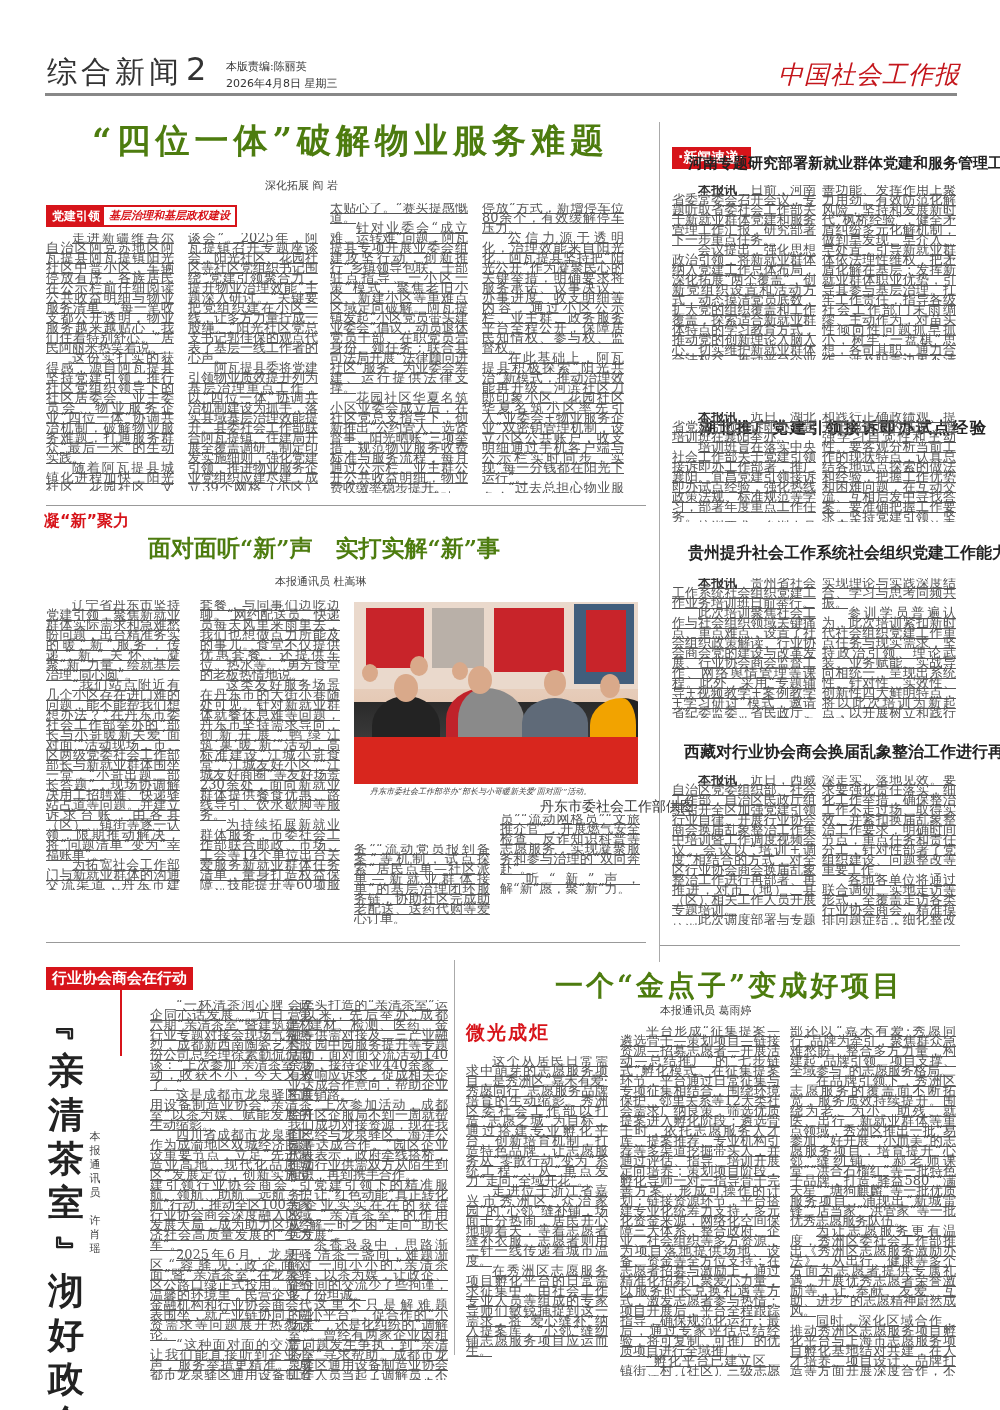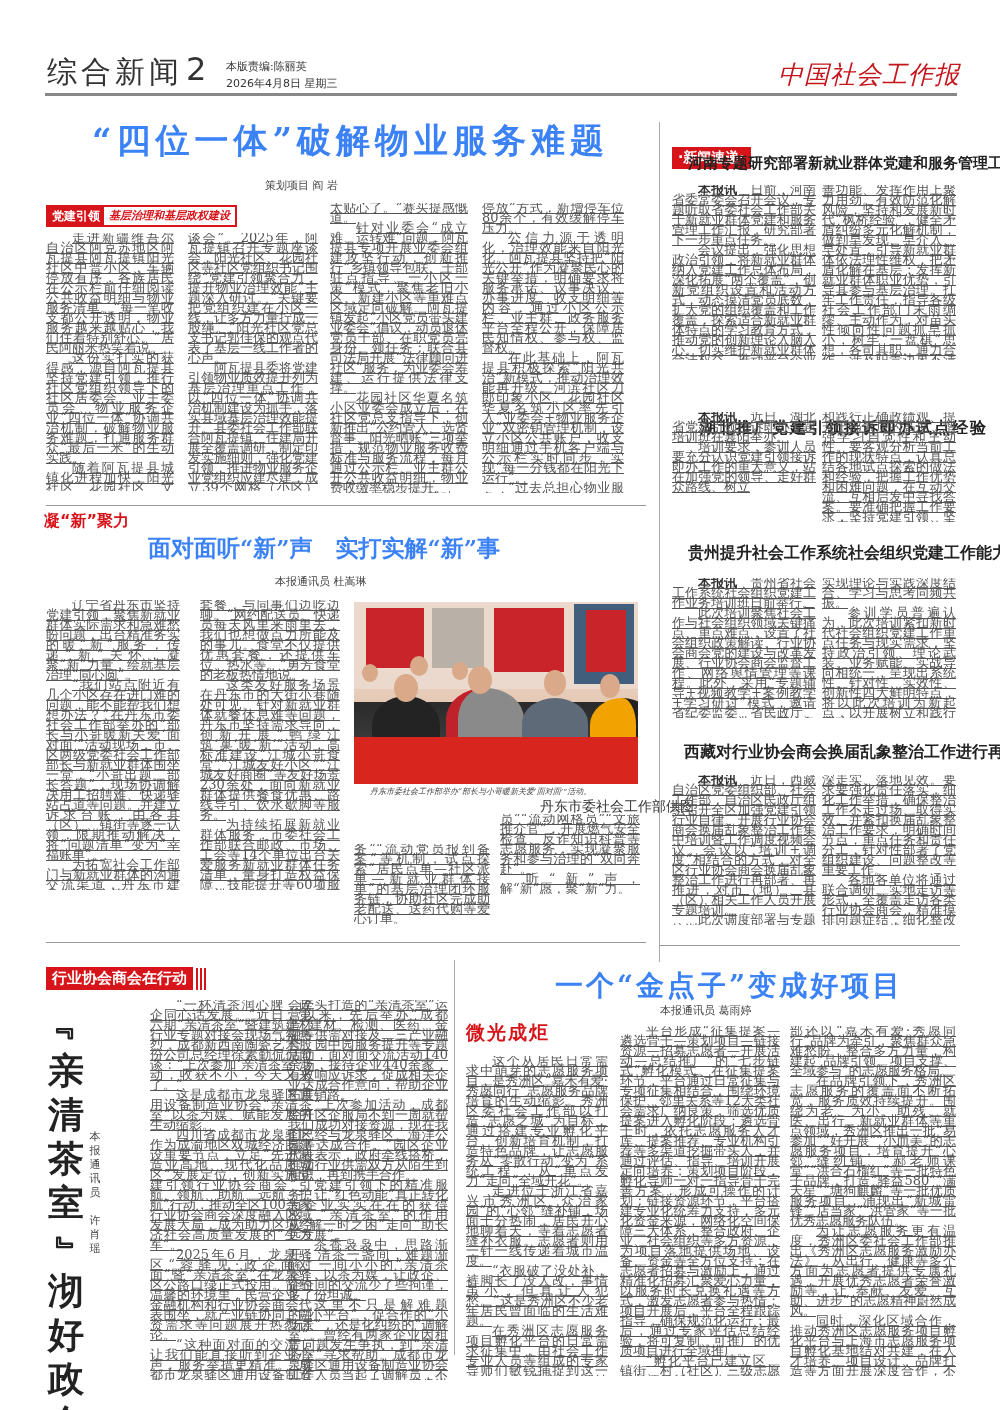--- a/index.html
+++ b/index.html
@@ -6,21 +6,21 @@
   body{width:1000px;height:1410px;position:relative;overflow:hidden;font-family:"DejaVu Serif",serif;color:#333;}
   .abs{position:absolute;}
   
   .mast-title{left:47px;top:52px;font-family:"DejaVu Sans",sans-serif;font-size:30px;color:#333;letter-spacing:4px;}
   .mast-num{left:186px;top:50px;font-family:"DejaVu Sans",sans-serif;font-size:32px;color:#333;}
   .mast-editor{left:226px;top:59px;font-family:"DejaVu Sans",sans-serif;font-size:11px;color:#333;}
   .mast-date{left:226px;top:76px;font-family:"DejaVu Sans",sans-serif;font-size:11px;color:#333;}
   .mast-logo{left:778px;top:58px;font-family:"DejaVu Serif",serif;font-style:italic;font-size:25px;color:#c4161c;letter-spacing:1px;}
   .mast-rule{left:45px;top:93px;width:912px;height:3px;background:#888;}
   
-  .hl-big{font-family:"DejaVu Serif",serif;font-weight:bold;color:#3b82f6;white-space:nowrap;}
+  .hl-big{font-family:"DejaVu Serif",serif;font-weight:bold;color:#4d7c0f;white-space:nowrap;}
   .byline{font-family:"DejaVu Serif",serif;font-size:11px;color:#444;white-space:nowrap;}
   .redtag{background:#d7141a;color:#fff;font-family:"DejaVu Sans",sans-serif;font-weight:bold;}
   .col{font-size:13px;line-height:10px;color:#555;text-align:justify;overflow:hidden;text-decoration:underline;}
   .col p{margin:0;text-indent:2em;}
   .col b{color:#333;}
   .vrule{background:#aaa;width:1px;}
   .hrule{background:#999;height:1px;}
   .sub-hl{font-family:"DejaVu Serif",serif;font-weight:bold;color:#222;font-size:16px;white-space:nowrap;}
   .photo{background:linear-gradient(180deg,#c33 0%,#b22 30%,#e9d6c8 30%,#e5c9b5 55%,#2a2a2a 55%,#3a3a3a 75%,#d33 75%,#c22 100%);overflow:hidden;}
   .photo .wall{position:absolute;left:0;top:0;width:100%;height:48%;background:#ead9cc;}
@@ -37,21 +37,21 @@
 <body>
 
 <div class="abs mast-title">综合新闻</div>
 <div class="abs mast-num">2</div>
 <div class="abs mast-editor">本版责编:陈丽英</div>
 <div class="abs mast-date">2026年4月8日  星期三</div>
 <div class="abs mast-logo">中国社会工作报</div>
 <div class="abs mast-rule"></div>
 
 <div class="abs hl-big" style="left:92px;top:118px;font-size:34px;letter-spacing:5px;">“四位一体”破解物业服务难题</div>
-<div class="abs byline" style="left:265px;top:178px;">策划项目  阎  岩</div>
+<div class="abs byline" style="left:265px;top:178px;">深化拓展  阎  岩</div>
 <div class="abs" style="left:46px;top:205px;height:18px;border:2px solid #d7141a;display:flex;align-items:stretch;">
   <span class="redtag" style="font-size:12px;padding:1px 4px;line-height:16px;">党建引领</span>
   <span style="font-size:11px;color:#d7141a;font-style:italic;font-weight:bold;padding:0 5px;line-height:18px;background:#fff;">基层治理和基层政权建设</span>
 </div>
 
 <div class="abs col" style="left:46px;top:233px;width:128px;height:258px;">
   <p>走进新疆维吾尔自治区阿克苏地区阿瓦提县阿瓦提镇阳光社区中普小区，车辆停放有序，各族居民在公示栏前仔细阅读公共收益明细与物业服务清单。“每一笔收支都公开透明，物业服务越来越贴心，我们住着特别舒心。”居民阿丽米热笑着说。</p>
     <p>这份实打实的获得感，源自阿瓦提县坚持党建引领，推行社区党组织领导下的社区居委会、业主委员会、物业服务企业“四位一体”协调共治机制，破解物业服务难题，打通服务群众“最后一米”的生动实践。</p>
     <p>随着阿瓦提县城镇化进程加快，阳光社区、花园社区、文明社区、库木巴格社区等辖区住宅小区数量递增，物业管理覆盖范围持续扩大。县委社会工作部联合阿瓦提镇通过实地走访发现，停车位短缺、环境卫生差、公共收益不透明等问题凸显，加之辖区多民族居民聚居，诉求多元，在一定程度上影响了群众生活品质，成为基层治理亟待解决的课题。</p>
 </div>
@@ -129,20 +129,21 @@
     <p>会议提出，强化思想政治引领，将新就业群体纳入党建工作总体布局，深化拓展“两个覆盖”，创新党组织设置和活动方式，动态摸清党员底数，扩大党的组织覆盖和工作覆盖，探索适合新就业群体特点的学习教育方式，推动党的创新理论入脑入心。切实维护新就业群体合法权益，推动平台企业优化算法规则，完善社会保障制度，促进企业依法合规用工，畅通诉求直通车渠道，深入推进友好场景建设，整合优化党群服务中心、工会驿站、司机之家等服务阵地资源，在完</p>
 </div>
 <div class="abs col" style="left:822px;top:185px;width:134px;height:175px;">
   <p style="text-indent:0">善功能、发挥作用上聚力用劲。有效防范化解风险，坚持和发展新时代“枫桥经验”，健全矛盾纠纷多元化解机制，做到早发现、早介入、早处置，引导新就业群体依法理性维权，把矛盾化解在基层；发挥新就业群体职业优势，引导其参与基层治理。扛牢工作责任，指导各级社会工作部门末雨绸缪、主动作为，对苗头性倾向性问题抓早抓小，树牢“一盘棋”思想，各司其职、通力合作，涉及职责边界不清晰的主动靠前担当。</p>
 
 </div>
 
 <div class="abs sub-hl" style="left:700px;top:381px;font-size:16px;letter-spacing:2px;margin-top:37px;">湖北推广党建引领接诉即办试点经验</div>
 <div class="abs col" style="left:672px;top:412px;width:144px;height:110px;">
   <p><b>本报讯</b>　<span>近日，湖北省党建引领接诉即办专题培训班在襄阳举办。</span></p>
+    <p>培训班旨在落实中央社会工作部关于党建引领接诉即办工作部署，推广襄阳、宜昌党建引领接诉即办试点经验，强化热线政策法规、标准规范等学习，部署年度重点工作任务。</p>
     <p>培训要求，参训人员要充分认识党建引领接诉即办工作的重大意义，站在加强党的领导、走好群众路线、树立</p>
 </div>
 <div class="abs col" style="left:822px;top:412px;width:134px;height:110px;">
   <p style="text-indent:0">和践行正确政绩观、提升干部素质的高度，增强学习自觉性和主动性。要客观分析当前工作的现状特点，认真总结各地试点探索的做法和经验，把握工作优势和困难问题，在互动交流、互相启发中寻找答案。要准确把握工作要求，坚持党建引领、坚持底线思维、坚持攻坚克难、坚持压实责任，在“实”字上下功夫，在“效”字上求突破，奋力开创工作新局面。</p>
 
 </div>
 
 <div class="abs sub-hl" style="left:688px;top:543px;font-size:16px;">贵州提升社会工作系统社会组织党建工作能力</div>
 <div class="abs col" style="left:672px;top:578px;width:144px;height:140px;">
   <p><b>本报讯</b>　<span>贵州省社会工作系统社会组织党建工作业务培训班日前举行。</span></p>
@@ -159,21 +160,21 @@
   <p><b>本报讯</b>　<span>近日，西藏自治区党委组织部、社会工作部，自治区民政厅组织召开全区加强党建引领行业自律、开展行业协会商会换届乱象整治工作集中培训暨工作调度视频会议。会议以“培训+调度”相结合的方式，对全区行业协会商会换届乱象整治工作进行再部署、再推进，对市（地）、县（区）相关工作人员开展专题培训。</span></p>
     <p>此次调度部署与专题培训，充分结合省级行业协会商会换届乱象整治工作经验做法，推广省级行业协会商会换届乱象整治工作成熟整治经验，讲解基层工作需重点关注的事项，推动工作走</p>
 </div>
 <div class="abs col" style="left:822px;top:775px;width:134px;height:150px;">
   <p style="text-indent:0">深走实、落地见效。要求要强化责任落实，细化工作举措，确保整治工作不走过场、取得实效。并紧扣换届乱象整治工作要求，明确时间节点，重点任务和责任分工，针对性部署了党组织建设、问题整改等重要工作。</p>
     <p>各地各单位将通过联合调研、实地走访等形式，全覆盖走访各类行业协会商会，精准摸排问题症结，细化整改措施，持续推进软弱涣散党组织整顿、“僵尸型”社会组织清理等工作，切实规范行业协会商会内部治理，强化党建引领行业自律，推动行业协会商会持续健康有序发展。</p>
 
 </div>
 <div class="abs hrule" style="left:660px;top:945px;width:300px;"></div>
 
-<div class="abs" style="left:46px;top:967px;display:flex;align-items:center;">
+<div class="abs" style="left:46px;top:967px;display:flex;align-items:center;flex-direction:column;">
   <span class="redtag" style="font-size:15px;padding:2px 6px;">行业协会商会在行动</span>
   <span style="display:inline-block;width:2px;height:22px;background:#d7141a;margin-left:3px;"></span>
   <span style="display:inline-block;width:2px;height:22px;background:#d7141a;margin-left:2px;"></span>
   <span style="display:inline-block;width:2px;height:22px;background:#d7141a;margin-left:2px;"></span>
 </div>
 <div class="abs vtitle" style="left:44px;top:1004px;">
   <div>﹃</div>
     <div>亲</div>
     <div>清</div>
     <div>茶</div>
@@ -200,21 +201,20 @@
     <p>这里不只是解难题的“小平台”，促合作的“小场景”，还是化纠纷的“调解室”。曾经有两家企业因租赁问题发生争执，到“亲清茶室”寻求帮助。成都市龙泉驿区通用设备制造业协会工作人员当起了调解员，不仅有效化解了矛盾，还促进双方达成深度合作。党建引领下的规范治理与长效机制深度融合，让“亲清茶室”从“调解纠纷”走向“凝聚同心”，让战斗堡垒在服务企业的点滴实践中越筑越牢。</p>
 </div>
 <div class="abs vrule" style="left:454px;top:960px;height:395px;"></div>
 
 <div class="abs hl-big" style="left:555px;top:967px;font-size:28px;letter-spacing:3px;">一个“金点子”变成好项目</div>
 <div class="abs byline" style="left:660px;top:1003px;">本报通讯员  葛雨婷</div>
 <div class="abs" style="left:466px;top:1020px;font-family:'DejaVu Sans',sans-serif;font-weight:bold;font-size:19px;color:#d7141a;letter-spacing:2px;">微光成炬</div>
 <div class="abs col" style="left:466px;top:1056px;width:142px;height:320px;">
   <p>这个从居民日常需求中萌芽的志愿服务项目，是秀洲区“嘉禾有爱·秀愿同行”志愿服务品牌培育的生动缩影。秀洲区委社会工作部以打造“志愿之城”为目标，通过搭建专业孵化平台、创新培育机制，打造特色品牌，让志愿服务从“零散行动”变为“系统工程”，从“单点发力”走向“全域开花”。</p>
     <p>走进位于浙江省嘉兴市秀洲区“众治家园”的“心邻”缝补铺，场面十分热闹，居民开心地聊着天，等着志愿者缝补衣服。志愿者则用一针一线传递着城市温度。</p>
-    <p>“衣服破了没处补，裤脚长了没人改，事情虽小，但真让人犯愁。”这是秀洲区不少老年居民曾面临的生活难题。</p>
     <p>在秀洲区志愿服务项目孵化平台的日常需求征集中，由社会工作专业人员等组成的专家导师们敏锐捕捉到这一需求，将“爱心缝补”纳入提案库，“心邻”缝纫铺志愿服务项目应运而生。</p>
 </div>
 <div class="abs col" style="left:620px;top:1026px;width:160px;height:350px;">
   <p>平台形成“征集提案—遴选骨干—策划项目—链接资源—招募志愿者—开展活动—总结推广”的“七步链式”孵化模式。在征集提案环节，平台通过日常征集与专项征集相结合，围绕环境保护、邻里关系等12大类社会需求广纳良策，筛选优质提案进入孵化阶段；遴选骨干时，依托志愿服务人才库、提案推荐、专业机构引荐等多渠道挖掘带头人，并通过评估、指导、培训开展定向培养；策划项目阶段，孵化导师一对一指导骨干完善方案，形成可操作的计划；链接资源环节，平台搭建专业化统筹力支持，多元化资金来源，网络化空间保障三大体系，整合政府、企业、社会组织等多方资源，为项目落地提供场地、设备、资金等全方位支持；在志愿者招募与激励上，通过精准化招募汇聚爱心力量，以服务时长兑换礼遇等方式，激发志愿者参与热情；项目开展后，平台全程跟踪指导，确保规范化运行；最后，通过专家评估总结经验，将可复制、可推广的优质项目进行全域推广。</p>
     <p>“孵化平台已建立区、镇街、村（社区）三级志愿服务项目孵化网络，常态化开展志愿项目孵化、人才培养、供需对接等服务，推动志愿服务从碎片化到项目化、从单一化到多元化升级。一个个源于群众需求的‘金点子’，经过专业孵化成服务民生的‘好项目’，为‘嘉禾有爱·秀愿同行’品牌培育注入源源不断的活力。”秀洲区委社会工作部相关负责人表示。</p>
 </div>
 <div class="abs col" style="left:790px;top:1026px;width:166px;height:350px;">
   <p style="text-indent:0">部还以“嘉禾有爱·秀愿同行”品牌为牵引，聚焦群众急难愁盼，整合多方力量，构建起“品牌引领、项目支撑、全域参与”的志愿服务格局。</p>
     <p>在品牌引领下，秀洲区志愿服务的覆盖面不断拓宽，服务质效持续提升。围绕为老、为小、助残、就医、出行、新就业群体等重点领域，秀洲区推出一批“易参加”“好开展”“小而美”的志愿服务项目，培育提升“心邻”缝纫铺、“郝老师课堂”“洪合石榴红”等一批特色子品牌，打造“驿益580”“满天星”“塘狗麒麟”等一批优质服务项目，涌现出“新城雷锋”“店当家”“洪管家”等一批优秀志愿服务队伍。</p>
     <p>为让志愿服务更有温度，秀洲区委社会工作部推出《秀洲区志愿服务激励办法》，从出行、健康等多个方面为志愿者提供专属礼遇，开展优秀志愿者荣誉激励等，让“奉献、友爱、互助、进步”的志愿精神蔚然成风。</p>

